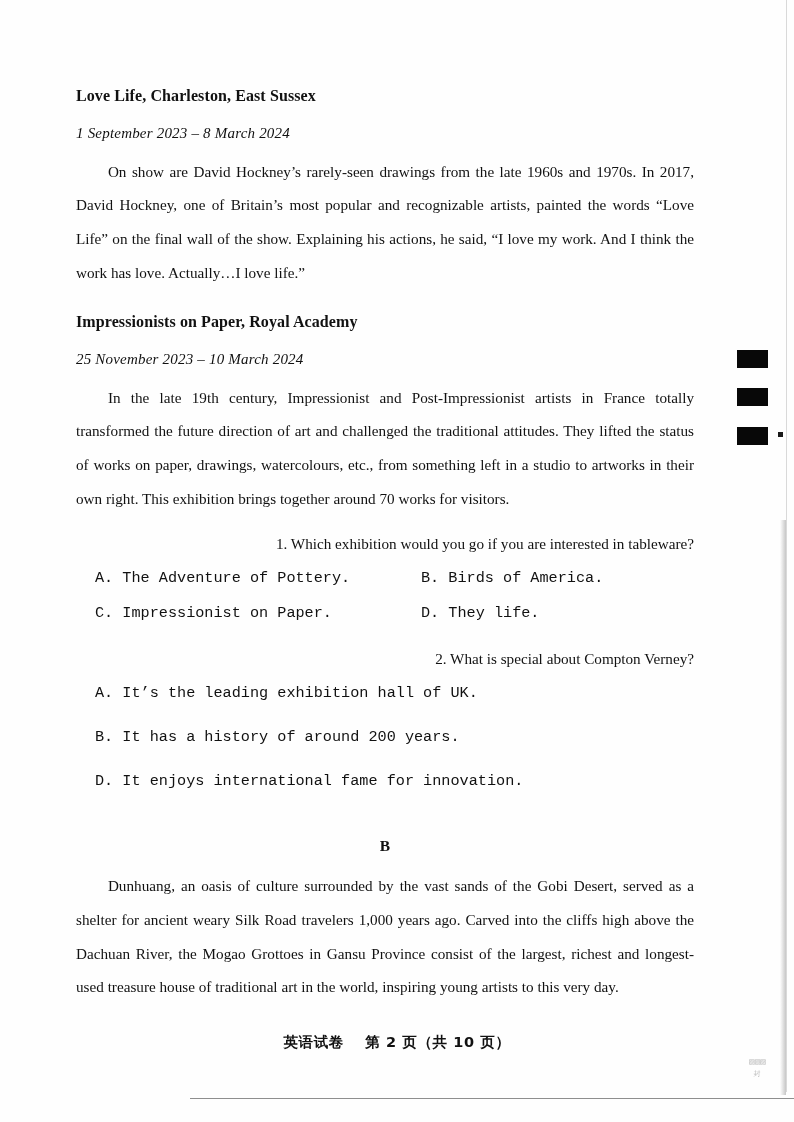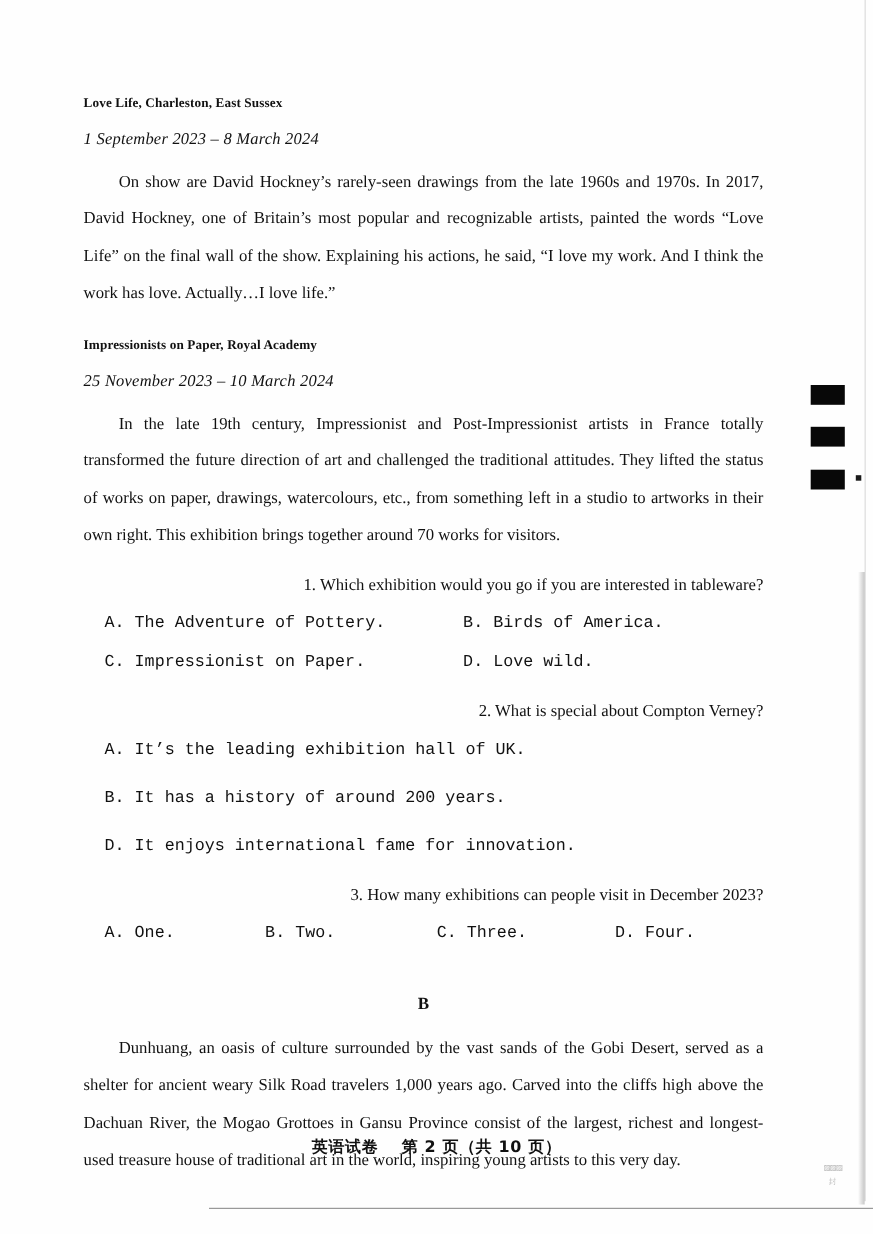--- a/index.html
+++ b/index.html
@@ -66,21 +66,21 @@
 
   
   .content {
     position: absolute;
     left: 76px;
     top: 84px;
     width: 618px;
   }
 
   h3.sub-title {
-    font-size: 12px;
+    font-size: 16px;
     font-weight: bold;
     margin: 0 0 0px 0;
     line-height: 1.5;
     letter-spacing: 0.1px;
   }
 
   p.date-line {
     font-style: italic;
     font-size: 15px;
     margin: 14px 0 0 0;
@@ -199,21 +199,21 @@
         <span>1.</span>
         <span>Which exhibition would you go if you are interested in tableware?</span>
       </p>
       <div class="opts">
         <div class="opt-row cols2">
           <div class="opt">A. The Adventure of Pottery.</div>
           <div class="opt">B. Birds of America.</div>
         </div>
         <div class="opt-row cols2">
           <div class="opt">C. Impressionist on Paper.</div>
-          <div class="opt">D. Love wild.</div>
+          <div class="opt">D. They life.</div>
         </div>
       </div>
     </div>
 
     <div class="q-block" style="margin-top:22px;">
       <p class="q-stem">
         <span>2.</span>
         <span>What is special about Compton Verney?</span>
       </p>
       <div class="opts">
@@ -222,34 +222,20 @@
         </div>
         <div class="opt-row cols1" style="margin-bottom:21px;">
           <div class="opt">B. It has a history of around 200 years.</div>
         </div>
         <div class="opt-row cols1">
           <div class="opt">D. It enjoys international fame for innovation.</div>
         </div>
       </div>
     </div>
 
-    <div class="q-block" style="margin-top:21px;">
-      <p class="q-stem">
-        <span>3.</span>
-        <span>How many exhibitions can people visit in December 2023?</span>
-      </p>
-      <div class="opts">
-        <div class="opt-row cols4">
-          <div class="opt">A. One.</div>
-          <div class="opt">B. Two.</div>
-          <div class="opt">C. Three.</div>
-          <div class="opt">D. Four.</div>
-        </div>
-      </div>
-    </div>
 
     <p class="section-letter">B</p>
     <p class="body-para" style="margin-top:14px;">Dunhuang, an oasis of culture surrounded by the vast sands of the Gobi Desert, served as a shelter for ancient weary Silk Road travelers 1,000 years ago. Carved into the cliffs high above the Dachuan River, the Mogao Grottoes in Gansu Province consist of the largest, richest and longest-used treasure house of traditional art in the world, inspiring young artists to this very day.</p>
 
   </div>
 
   <div class="footer">
     <span>英语试卷</span>
     <span class="fsp"></span>
     <span>第 2 页（共 10 页）</span>

